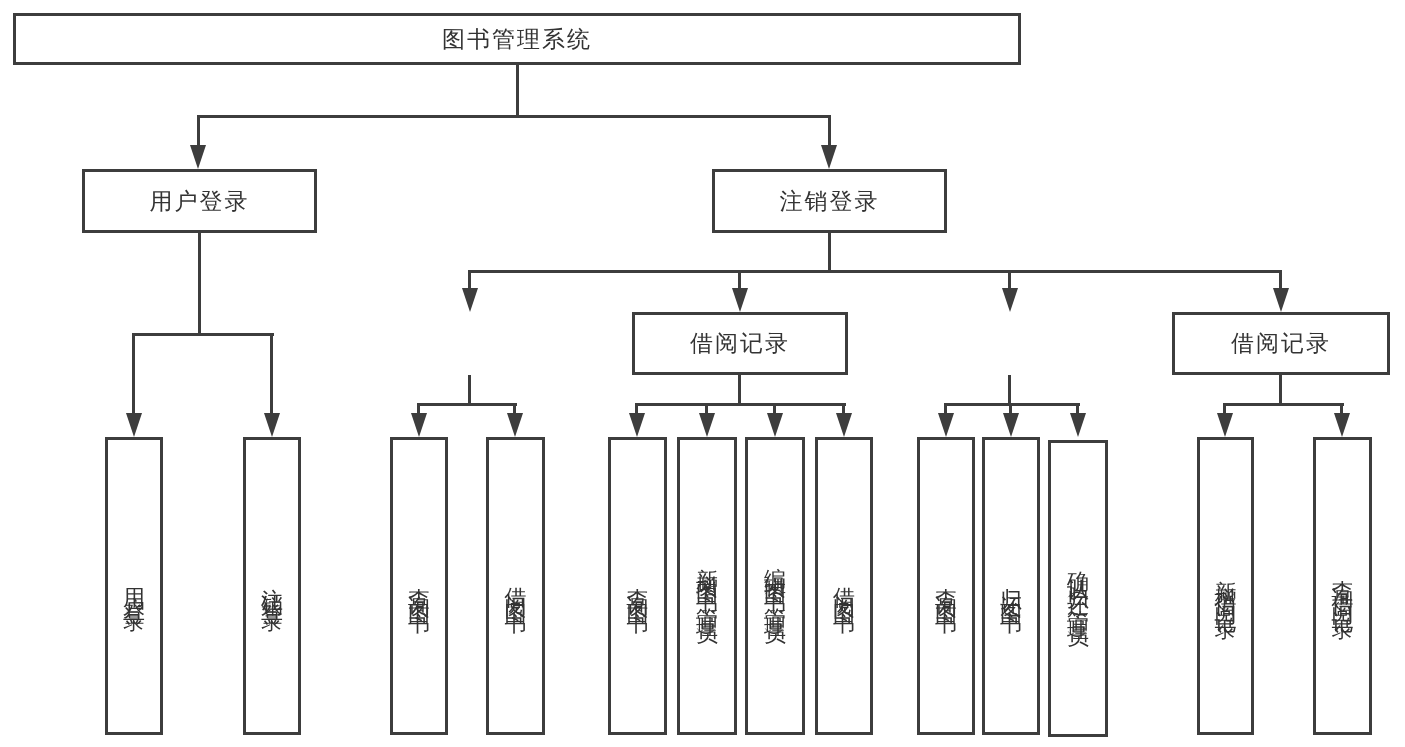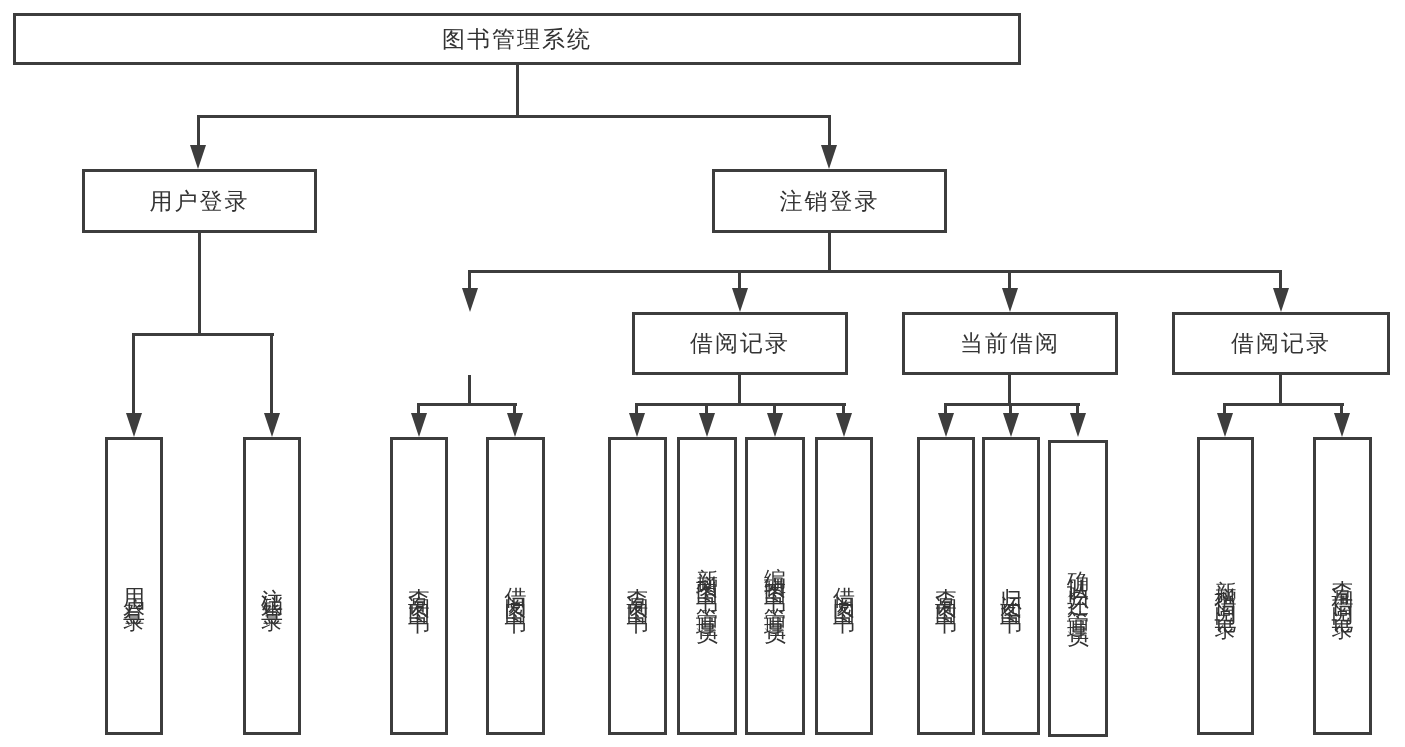--- a/index.html
+++ b/index.html
@@ -65,23 +65,20 @@
   <div class="arrowhead" style="left:462px;top:288px;"></div>
   <div class="vline" style="left:738px;top:270px;height:20px;"></div>
   <div class="arrowhead" style="left:732px;top:288px;"></div>
   <div class="vline" style="left:1008px;top:270px;height:20px;"></div>
   <div class="arrowhead" style="left:1002px;top:288px;"></div>
   <div class="vline" style="left:1279px;top:270px;height:20px;"></div>
   <div class="arrowhead" style="left:1273px;top:288px;"></div>
 
   <div class="box" style="left:632px;top:312px;width:216px;height:63px;">
     <span class="h-label">借阅记录</span>
-  </div>
-  <div class="box" style="left:902px;top:312px;width:216px;height:63px;">
-    <span class="h-label">当前借阅</span>
   </div>
   <div class="box" style="left:1172px;top:312px;width:218px;height:63px;">
     <span class="h-label">借阅记录</span>
   </div>
 
   <div class="vline" style="left:468px;top:375px;height:31px;"></div>
   <div class="hline" style="left:417px;top:403px;width:100px;"></div>
   <div class="vline" style="left:417px;top:403px;height:14px;"></div>
   <div class="arrowhead" style="left:411px;top:413px;"></div>
   <div class="vline" style="left:513px;top:403px;height:14px;"></div>

